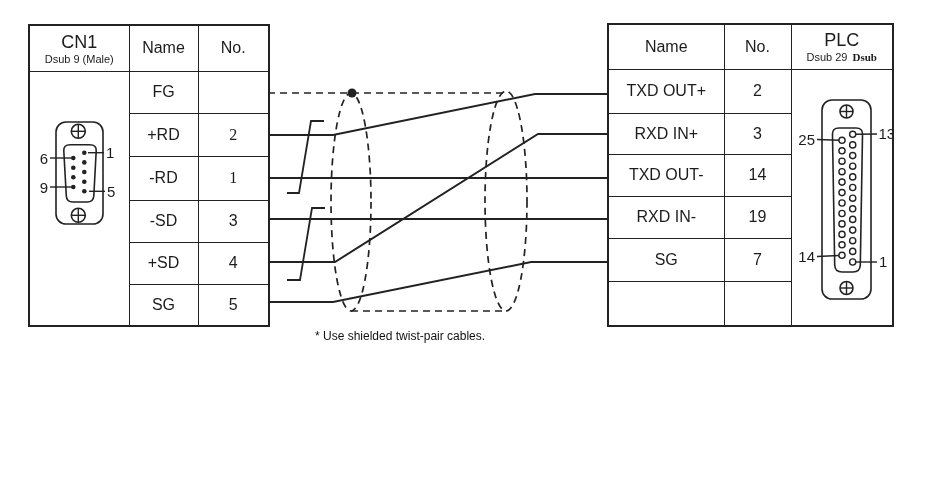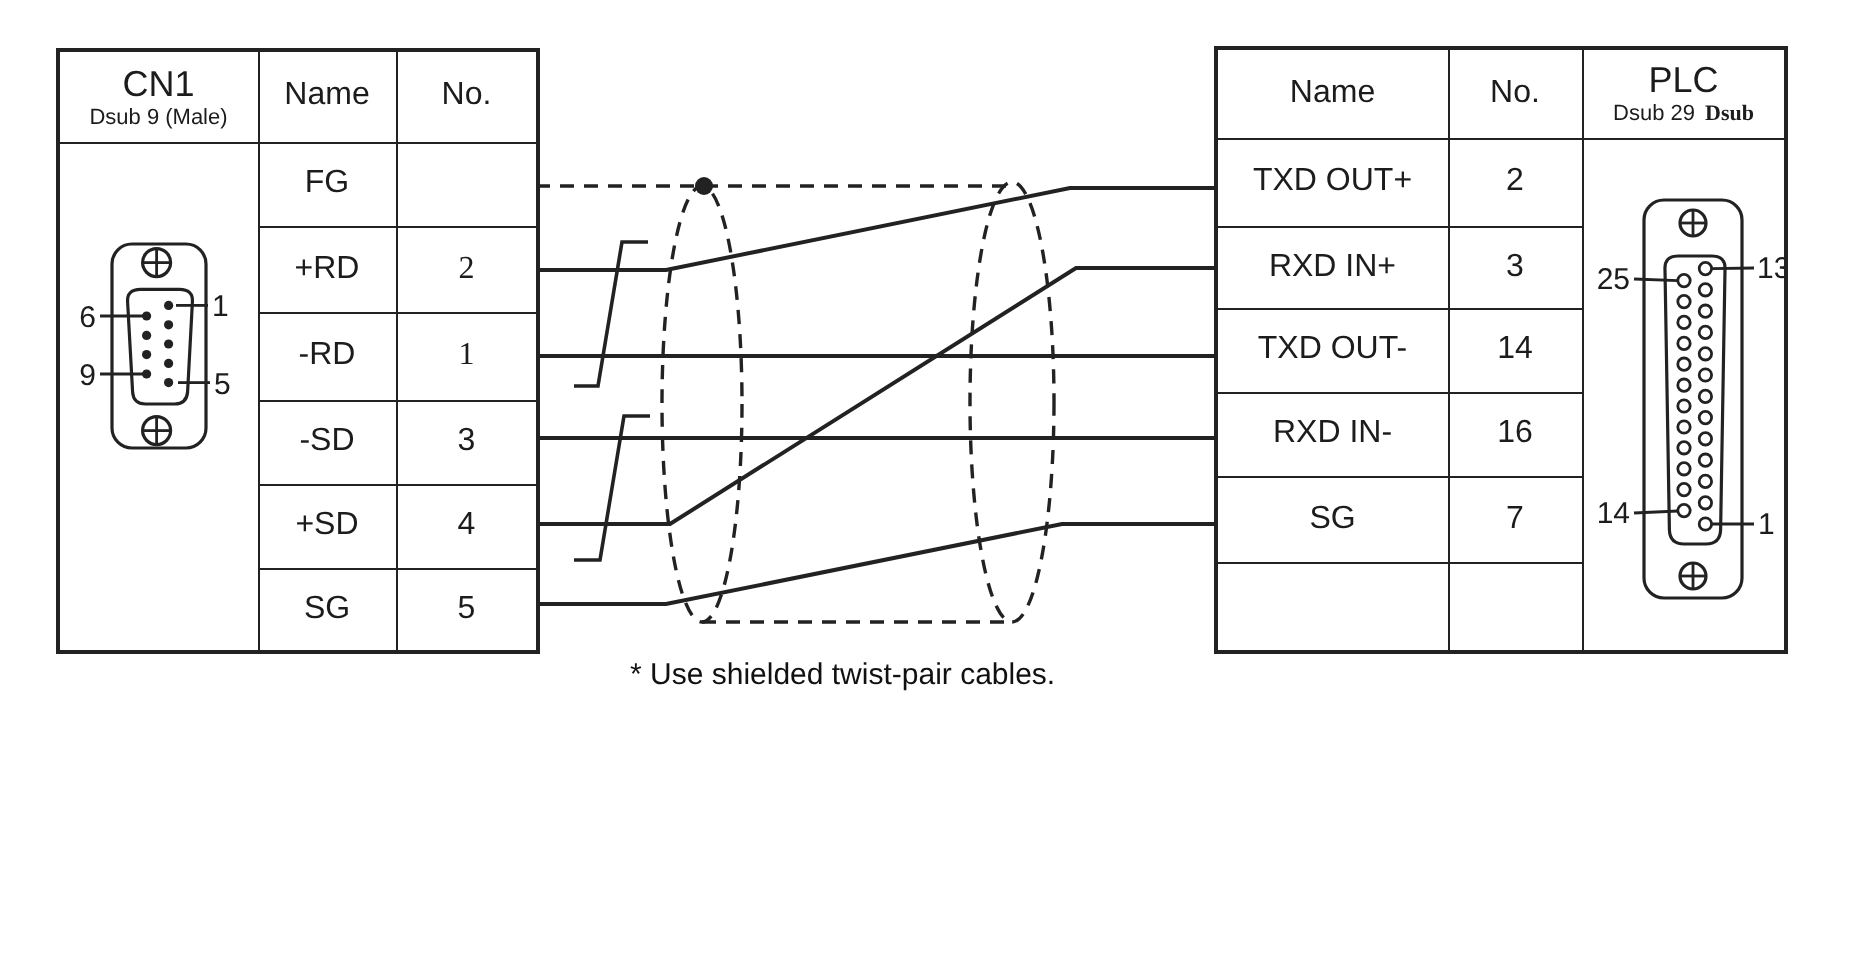--- a/index.html
+++ b/index.html
@@ -24,21 +24,21 @@
   svg.wires{position:absolute;left:0;top:0;}
   .wire{fill:none;stroke:#222;stroke-width:2;}
   .dash{fill:none;stroke:#222;stroke-width:1.7;stroke-dasharray:7 5;}
   .twist{fill:none;stroke:#222;stroke-width:1.8;}
   .shape{fill:none;stroke:#222;stroke-width:1.6;}
   .pin-dot{fill:#222;stroke:none;}
   .pin-hole{fill:#fff;stroke:#222;stroke-width:1.4;}
   .pin-line{stroke:#222;stroke-width:1.4;}
   .pin-label{font-family:"Liberation Sans",sans-serif;font-size:15px;fill:#1c1c1c;}
 
-  .footnote{position:absolute;left:315px;top:329px;font-size:15px;color:#111;}
+  .footnote{position:absolute;left:315px;top:329px;font-size:12px;color:#111;}
 </style>
 </head>
 <body>
 
 <div class="stage">
 
   <svg class="wires" width="933" height="486" viewBox="0 0 933 486">
 
     <path class="dash" d="M268,93 H506"></path>
     <path class="dash" d="M351,311 H506"></path>
@@ -208,21 +208,21 @@
     <tr style="height:41px">
       <td>RXD IN+</td>
       <td>3</td>
     </tr>
     <tr style="height:42px">
       <td>TXD OUT-</td>
       <td>14</td>
     </tr>
     <tr style="height:42px">
       <td>RXD IN-</td>
-      <td>16</td>
+      <td>19</td>
     </tr>
     <tr style="height:43px">
       <td>SG</td>
       <td>7</td>
     </tr>
     <tr style="height:45px">
       <td></td>
       <td></td>
     </tr>
   </tbody>

